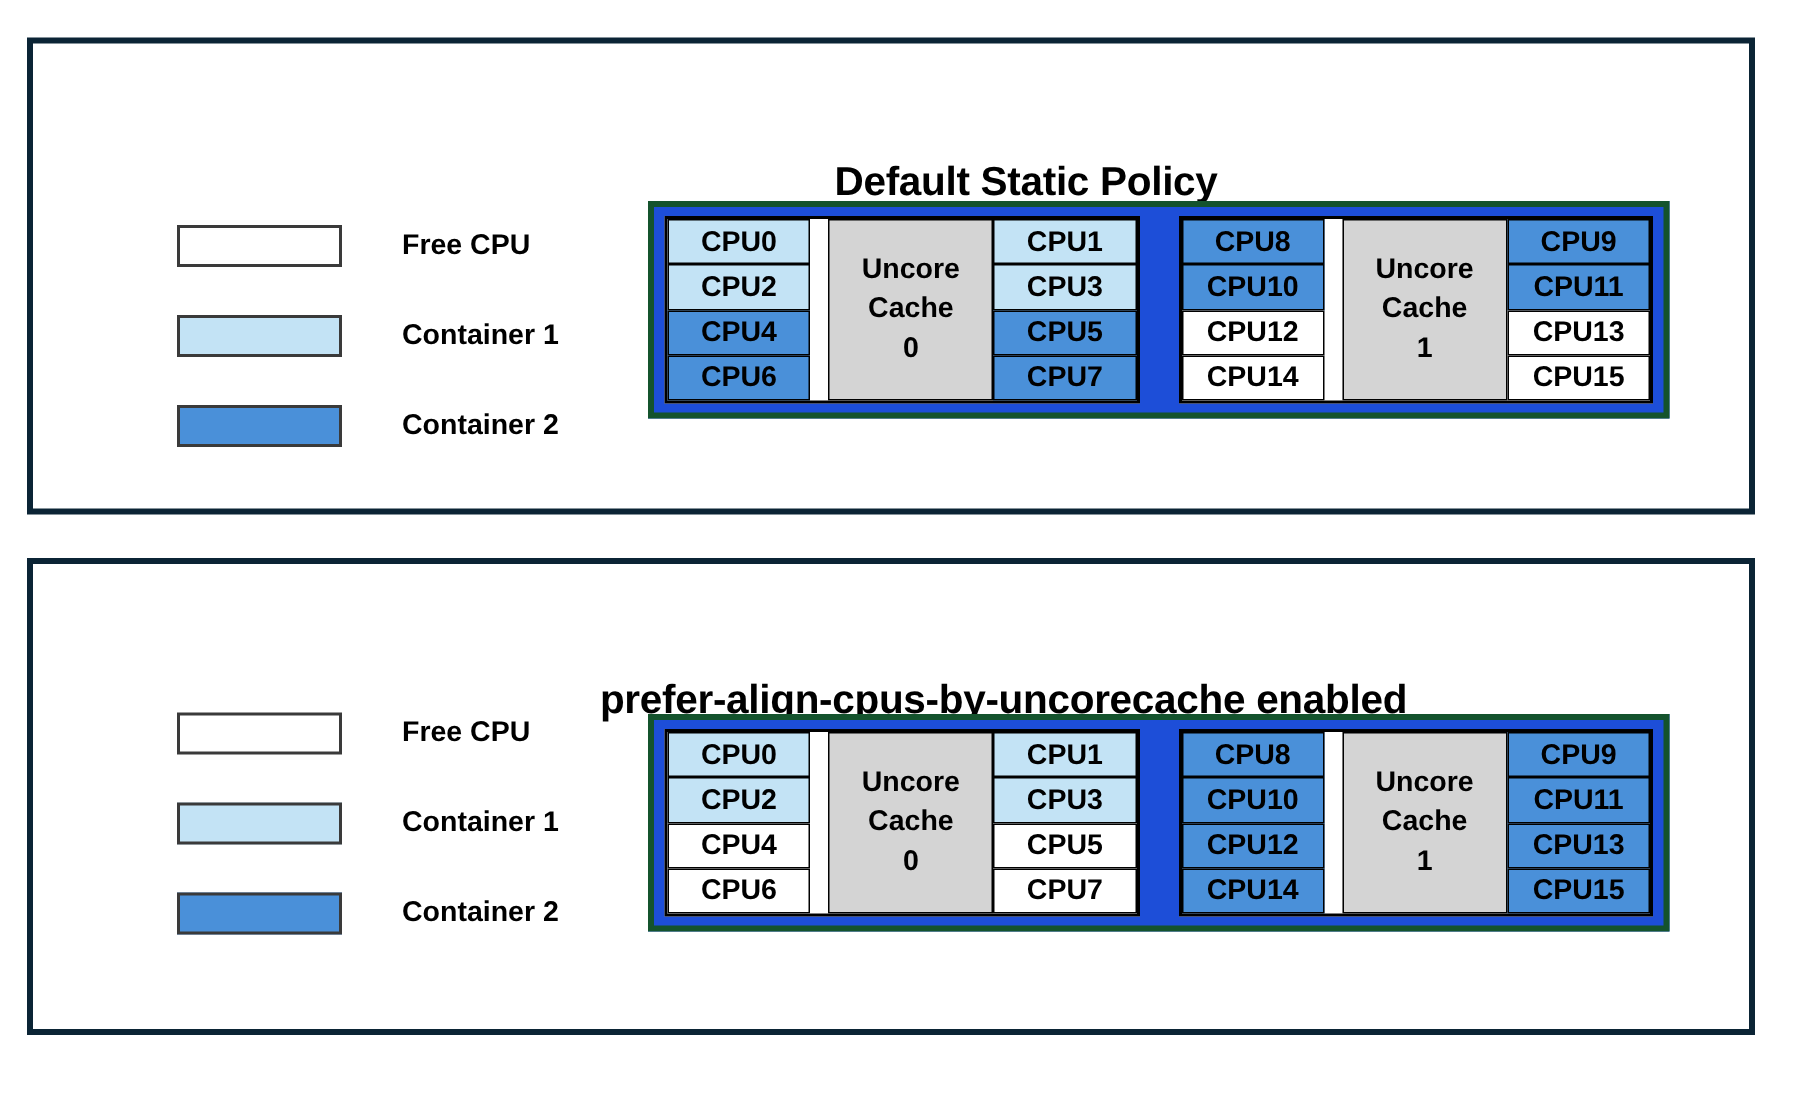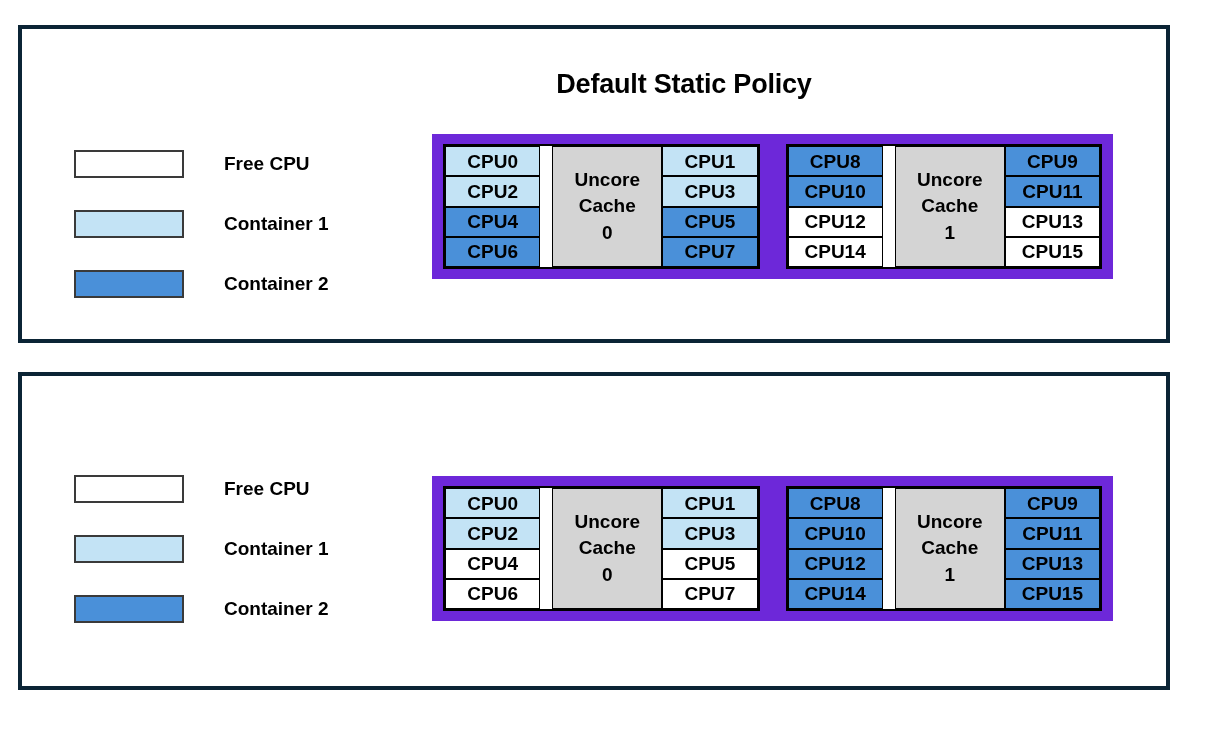--- a/index.html
+++ b/index.html
@@ -25,20 +25,21 @@
   #panel-top    { left: 18px;  top: 25px;  width: 1152px; height: 318px; }
   #panel-bottom { left: 18px;  top: 372px; width: 1152px; height: 318px; }
 
   
   .panel-title {
     position: absolute;
     font-weight: bold;
     color: #000000;
     white-space: nowrap;
     letter-spacing: -0.2px;
+    margin-top: 37px;
   }
   #title-top {
     left: 0; right: 0;
     top: 40px;
     text-align: center;
     font-size: 27px;
     padding-left: 180px;
   }
   #title-bottom {
     left: 0; right: 0;
@@ -53,41 +54,42 @@
     position: absolute;
     left: 52px;
   }
   #legend-top    { top: 105px; }
   #legend-bottom { top: 83px; }
 
   .legend-row {
     display: flex;
     align-items: center;
     height: 60px;
+    margin-left: 44px;
   }
   .legend-swatch {
     width: 110px;
     height: 28px;
     border: 2px solid #3a3a3a;
     box-sizing: border-box;
     flex: 0 0 auto;
   }
   .legend-label {
     margin-left: 40px;
     font-size: 19px;
     font-weight: bold;
     color: #000000;
     white-space: nowrap;
   }
 
   
   .diagram {
     position: absolute;
-    border: 4px solid #6d28d9;
-    background: #6d28d9;
+    border: 4px solid #14532d;
+    background: #1d4ed8;
     box-sizing: border-box;
     padding: 6px 7px;
     display: flex;
     gap: 26px;
   }
   #diagram-top    { left: 410px; top: 105px;  width: 681px; height: 145px; }
   #diagram-bottom { left: 410px; top: 100px;  width: 681px; height: 145px; }
 
   .cache-group {
     display: flex;
@@ -198,20 +200,21 @@
         <div class="cpu-cell c2">CPU11</div>
         <div class="cpu-cell free">CPU13</div>
         <div class="cpu-cell free">CPU15</div>
       </div>
     </div>
 
   </div>
 </div>
 
 <div class="panel" id="panel-bottom">
+  <div class="panel-title" id="title-bottom">prefer-align-cpus-by-uncorecache enabled</div>
 
   <div class="legend" id="legend-bottom">
     <div class="legend-row">
       <div class="legend-swatch" style="background:#ffffff"></div>
       <div class="legend-label">Free CPU</div>
     </div>
     <div class="legend-row">
       <div class="legend-swatch" style="background:#c3e3f5"></div>
       <div class="legend-label">Container 1</div>
     </div>

